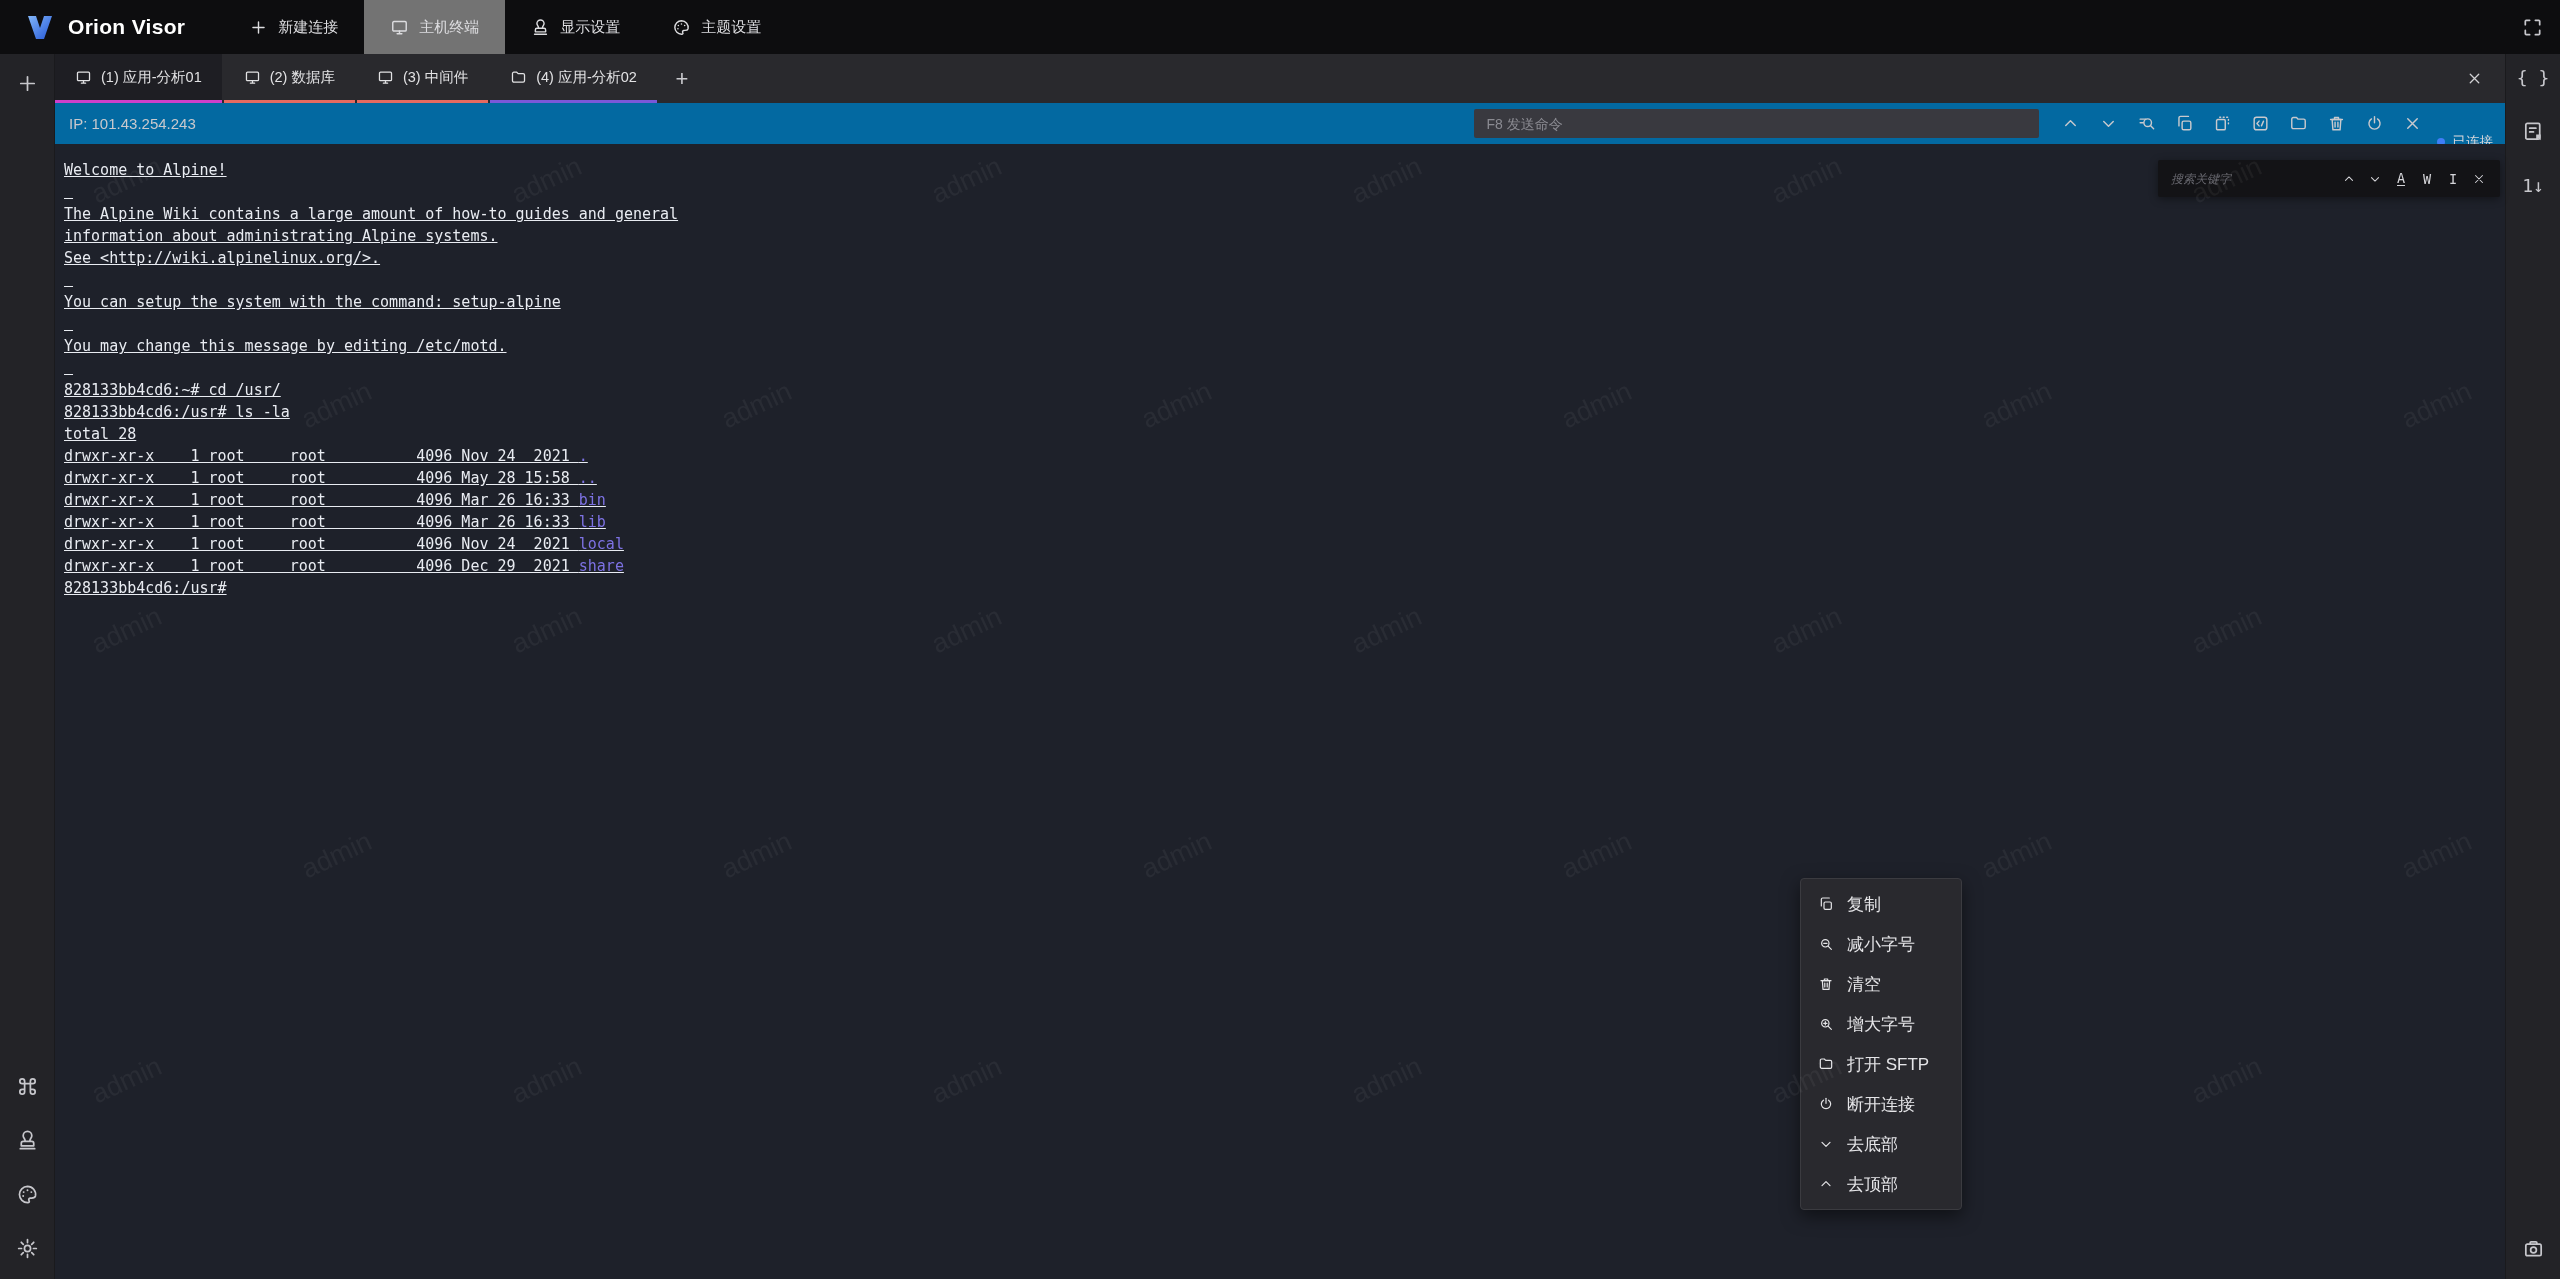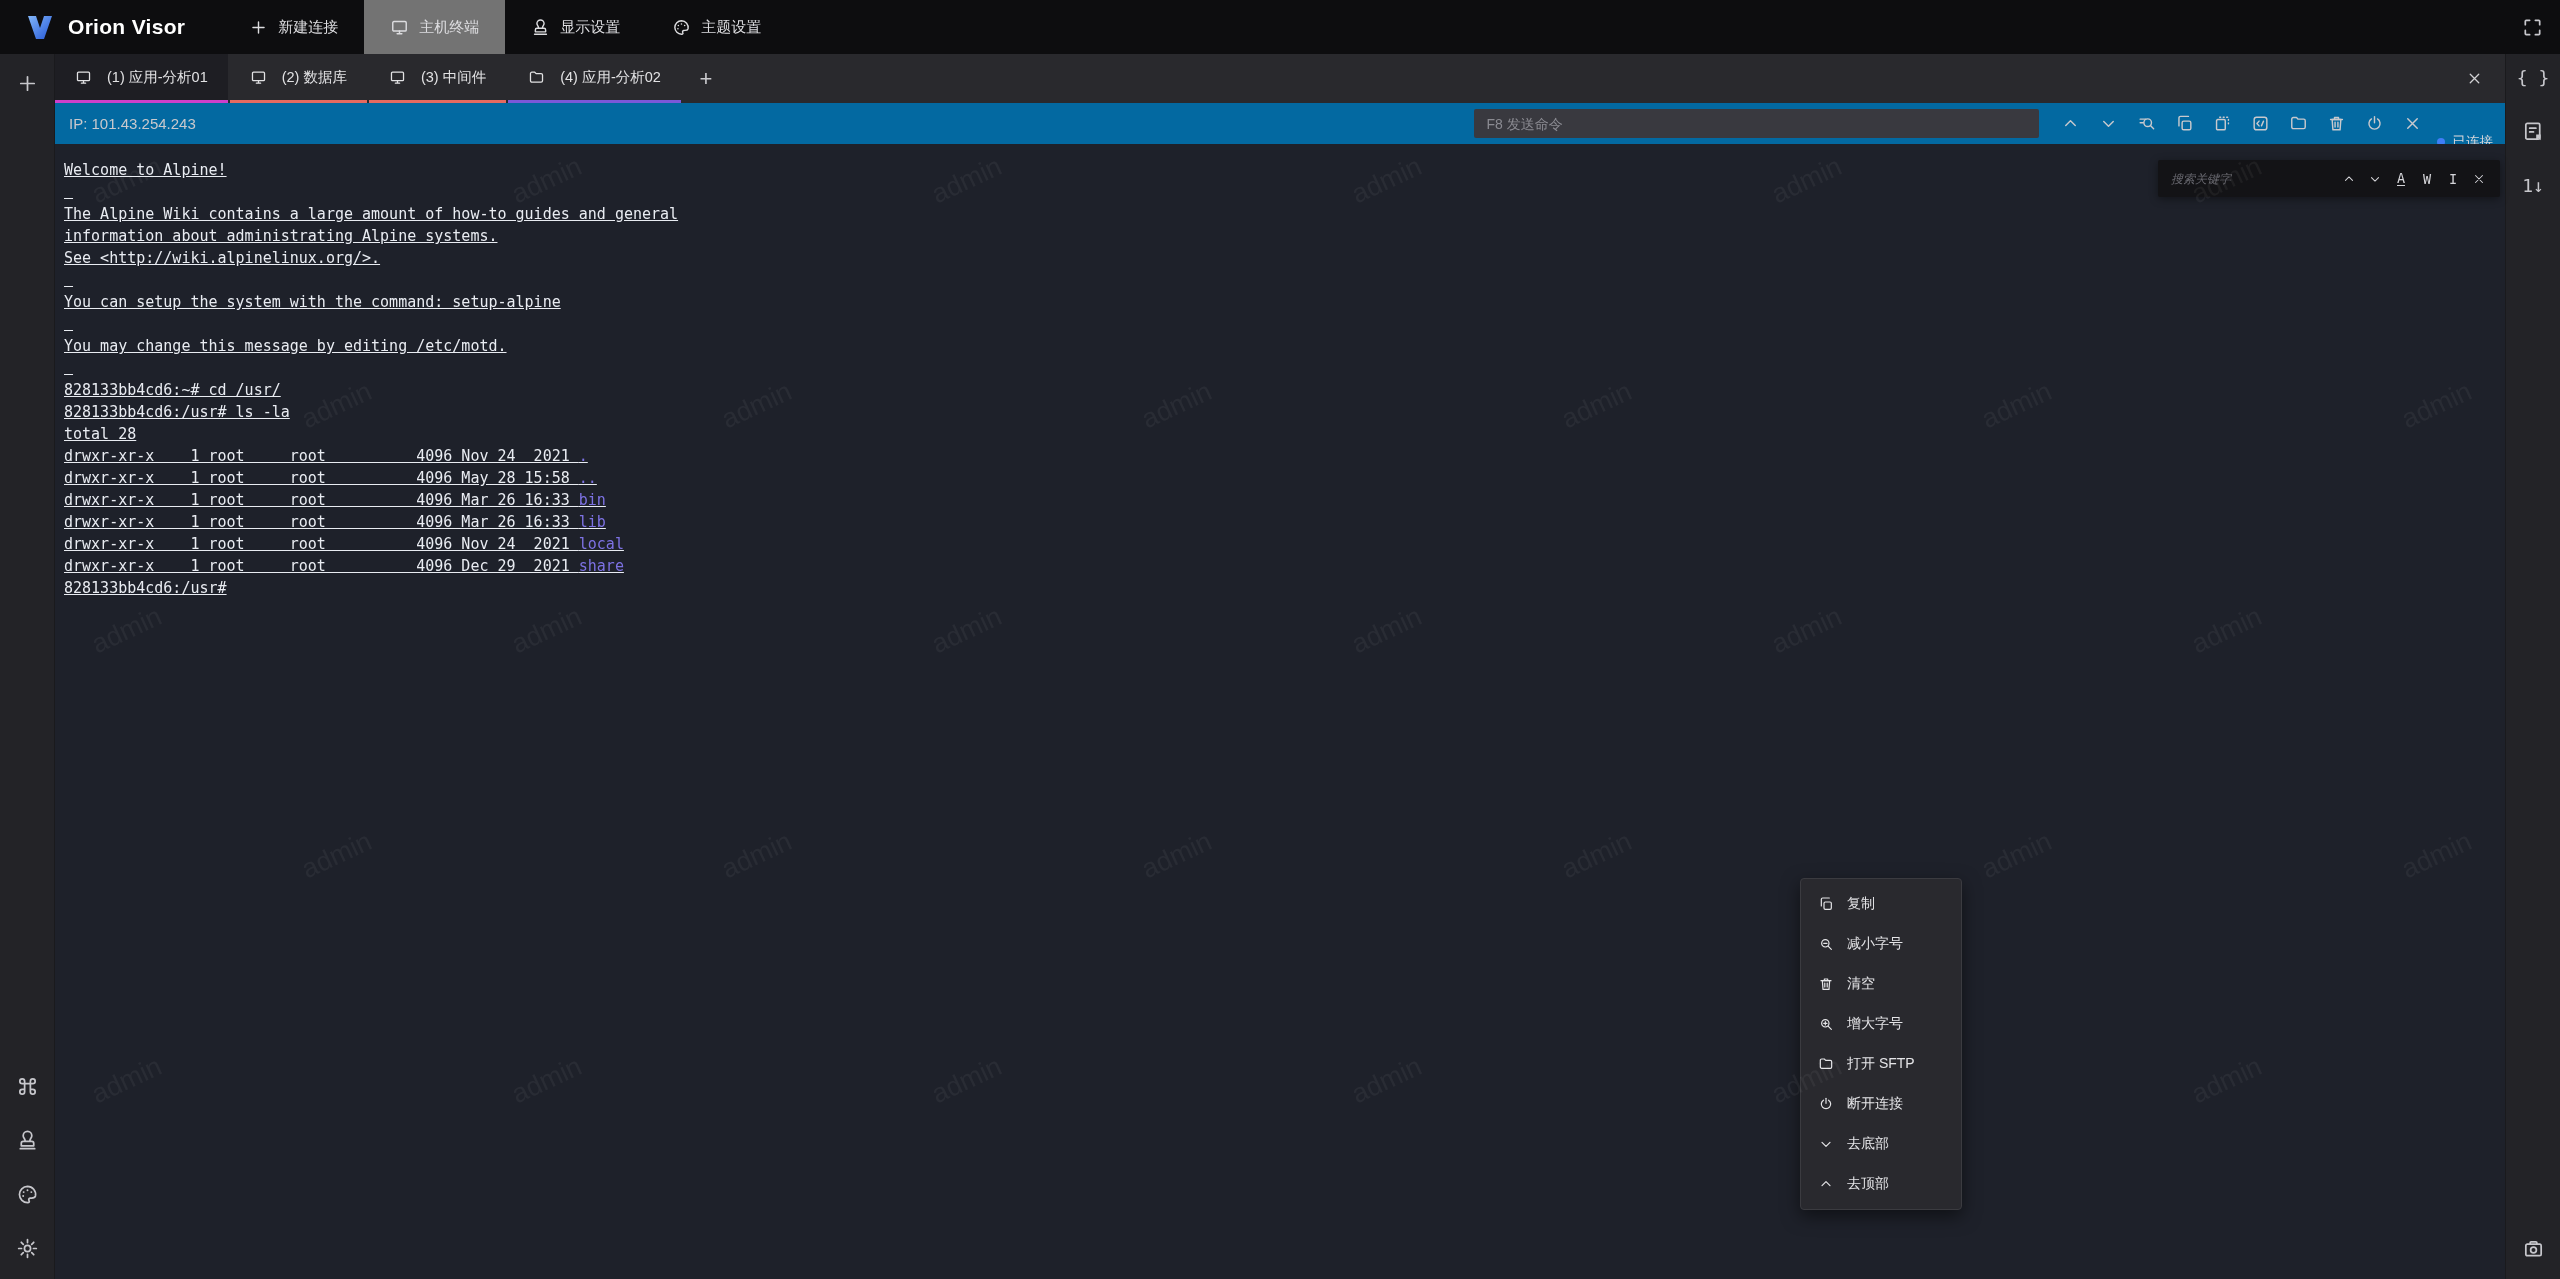--- a/index.html
+++ b/index.html
@@ -25,21 +25,21 @@
   #side-left { left:0; border-right:1px solid #1a1a1d; }
   #side-right { right:0; border-left:1px solid #1a1a1d; }
   .side .spacer { flex:1; }
   .sbtn { width:36px; height:36px; display:flex; align-items:center; justify-content:center;
           color:#c7c7cc; cursor:pointer; margin:9px 0; }
   .sbtn svg { width:23px; height:23px; }
   #center { position:absolute; left:55px; right:55px; top:54px; bottom:0; display:flex; flex-direction:column; }
 
   
   #tabbar { height:49px; background:#29292d; display:flex; align-items:stretch; }
-  .tab { display:flex; align-items:center; gap:15px; padding:0 20px; font-size:14.5px; color:#e2e2e4;
+  .tab { display:flex; align-items:center; gap:9px; padding:0 20px; font-size:14.5px; color:#e2e2e4;
          border-bottom:3px solid transparent; margin-right:2px; cursor:pointer; white-space:nowrap; }
   .tab.active { background:#1e1e23; }
   .tab .ic svg { width:17px; height:17px; }
   #tab-add { width:46px; display:flex; align-items:center; justify-content:center; color:#cacace;
              font-size:22px; cursor:pointer; }
   #tabbar-close { margin-left:auto; align-self:center; width:34px; height:34px; margin-right:14px;
                   display:flex; align-items:center; justify-content:center; color:#d2d2d5; cursor:pointer; }
   #tabbar-close svg { width:17px; height:17px; }
 
   
@@ -73,21 +73,21 @@
   #search-buttons { display:flex; align-items:center; gap:4px; }
   .srch { min-width:22px; height:22px; display:flex; align-items:center; justify-content:center;
           color:#d4d4d8; cursor:pointer; font-size:13.5px; font-family:"DejaVu Sans Mono",monospace; }
   .srch svg { width:14px; height:14px; }
   .srch.ul span { border-bottom:1.5px solid #d4d4d8; line-height:1.05; }
 
   
   #context-menu { position:absolute; left:1800px; top:878px; width:162px; background:#29292e;
                   border:1px solid #3b3b40; border-radius:4px; padding:5px 0; z-index:30;
                   box-shadow:0 6px 18px rgba(0,0,0,.5); }
-  .cm-item { height:40px; display:flex; align-items:center; gap:13px; padding:0 17px; font-size:14px;
+  .cm-item { height:40px; display:flex; align-items:center; gap:13px; padding:0 17px; font-size:17px;
              color:#e5e5e8; cursor:pointer; white-space:nowrap; }
   .cm-item .ic { display:flex; }
   .cm-item .ic svg { width:16px; height:16px; }
 
   
   #watermark { position:absolute; inset:0; pointer-events:none; z-index:50; overflow:hidden; }
   .wm { position:absolute; color:rgba(255,255,255,.05); font-size:27px; transform:rotate(-25deg); }
 
   .ic { display:inline-flex; }
 </style>

